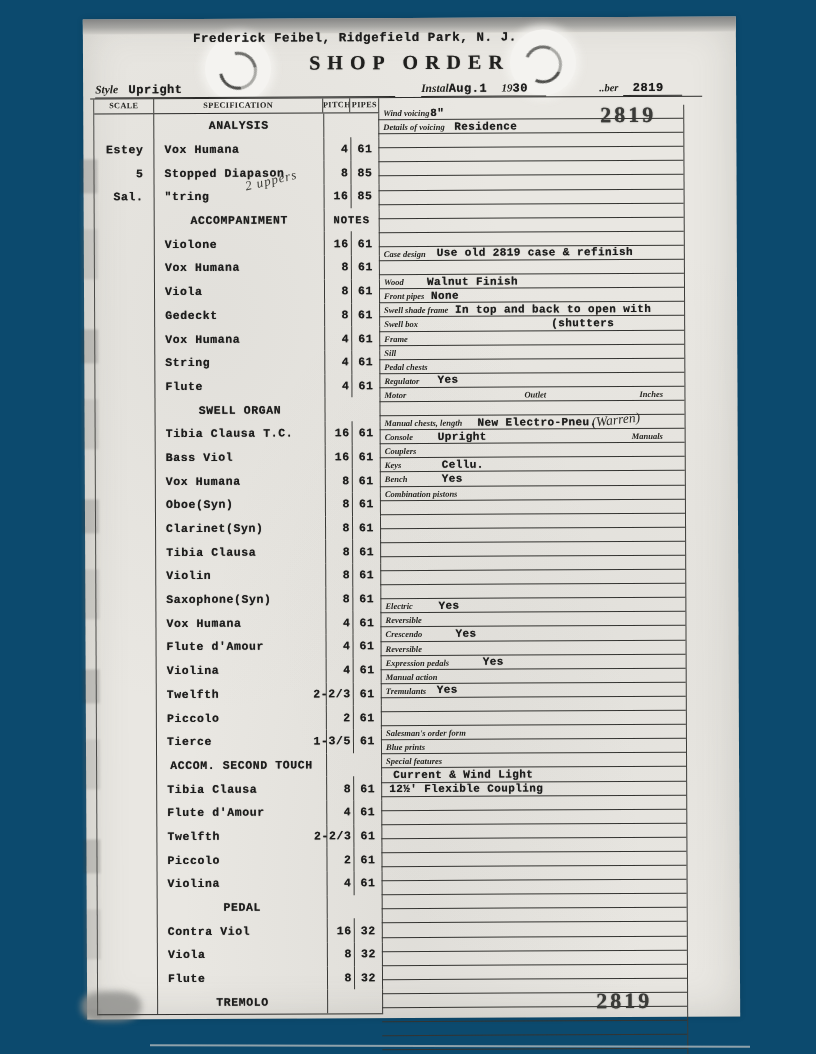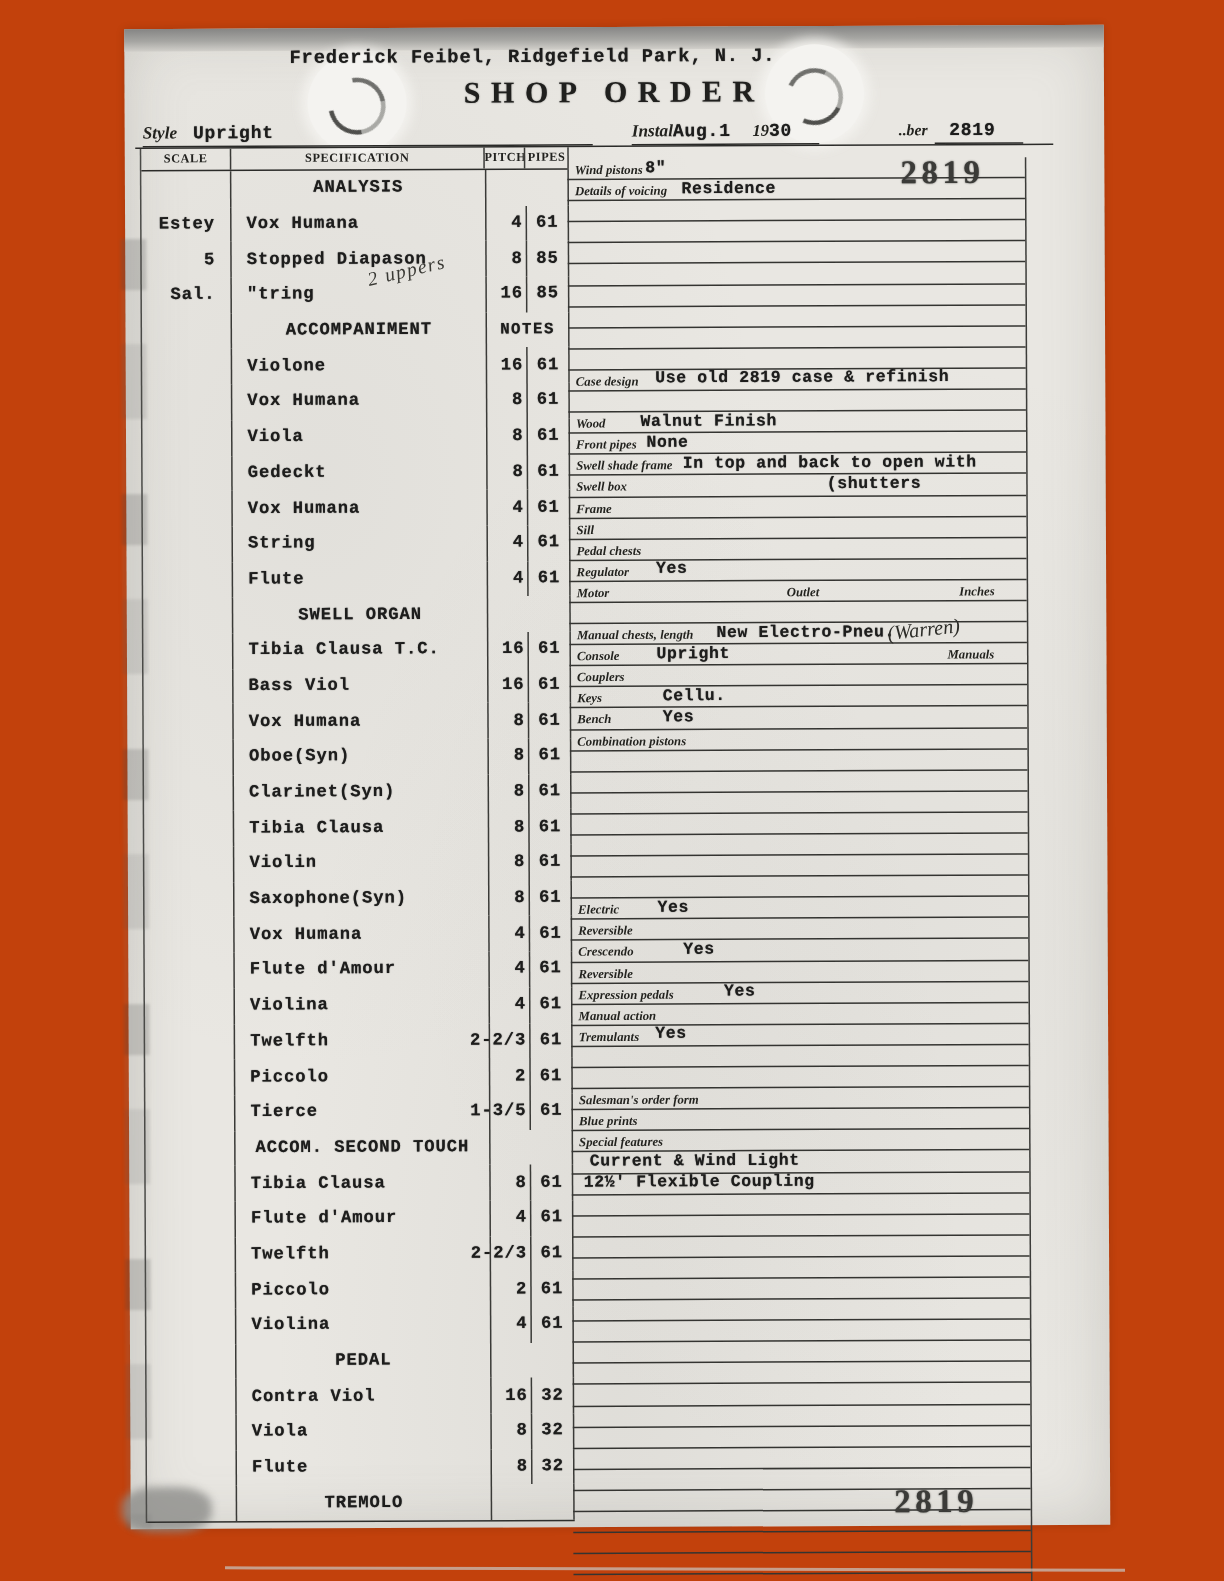--- a/index.html
+++ b/index.html
@@ -1,17 +1,17 @@
 <!DOCTYPE html>
 <html><head>
 <meta charset="utf-8">
 <style>
   html,body{margin:0;padding:0;background:#fdfdfc;}
   #stage{position:relative;width:816px;height:1054px;overflow:hidden;
-         font-family:"Liberation Sans",sans-serif;background:#c2410c;}
+         font-family:"Liberation Sans",sans-serif;background:#0c4a6e;}
 
   
   #paper{position:absolute;left:85px;top:18px;width:653px;height:1000px;
          background:
            radial-gradient(ellipse at 20% 30%, rgba(160,160,155,.10), transparent 40%),
            radial-gradient(ellipse at 80% 60%, rgba(150,150,145,.08), transparent 45%),
            radial-gradient(ellipse at 50% 90%, rgba(140,140,135,.10), transparent 50%),
            #e9e7e2;
          box-shadow: inset 0 0 40px rgba(110,110,105,.25), 0 0 6px rgba(0,0,0,.15);
          transform:rotate(-0.25deg);}
@@ -574,21 +574,21 @@
             </div>
             <div class="cell secnote" style="border-right: 1.2px solid rgb(58, 58, 55);"></div>
           </div>
         </div>
       <div id="left-bottom"></div>
     </div>
 
     <div id="right-col">
       <div id="right-rows">
           <div class="d-row">
-            <span class="plabel">Wind pistons</span>
+            <span class="plabel">Wind voicing</span>
             <span class="type d-val" style="left: 52px;">8"</span>
           </div>
           <div class="d-row">
             <span class="plabel">Details of voicing</span>
             <span class="type d-val" style="left: 76px;">Residence</span>
           </div>
           <div class="d-row"></div>
           <div class="d-row"></div>
           <div class="d-row"></div>
           <div class="d-row"></div>

